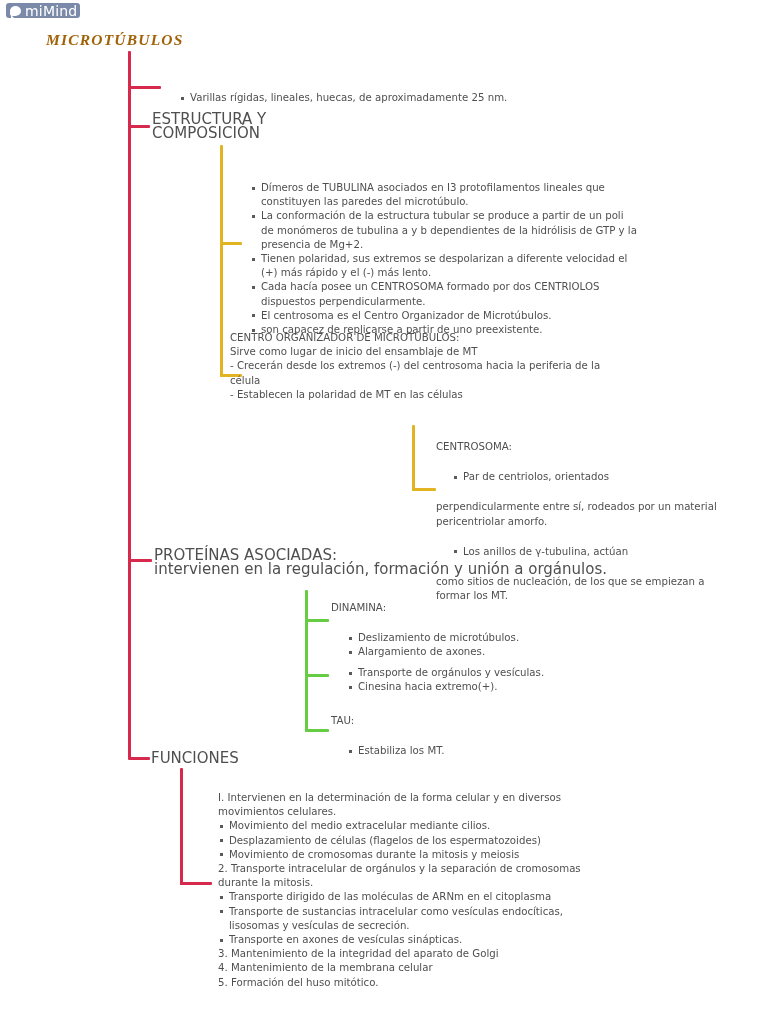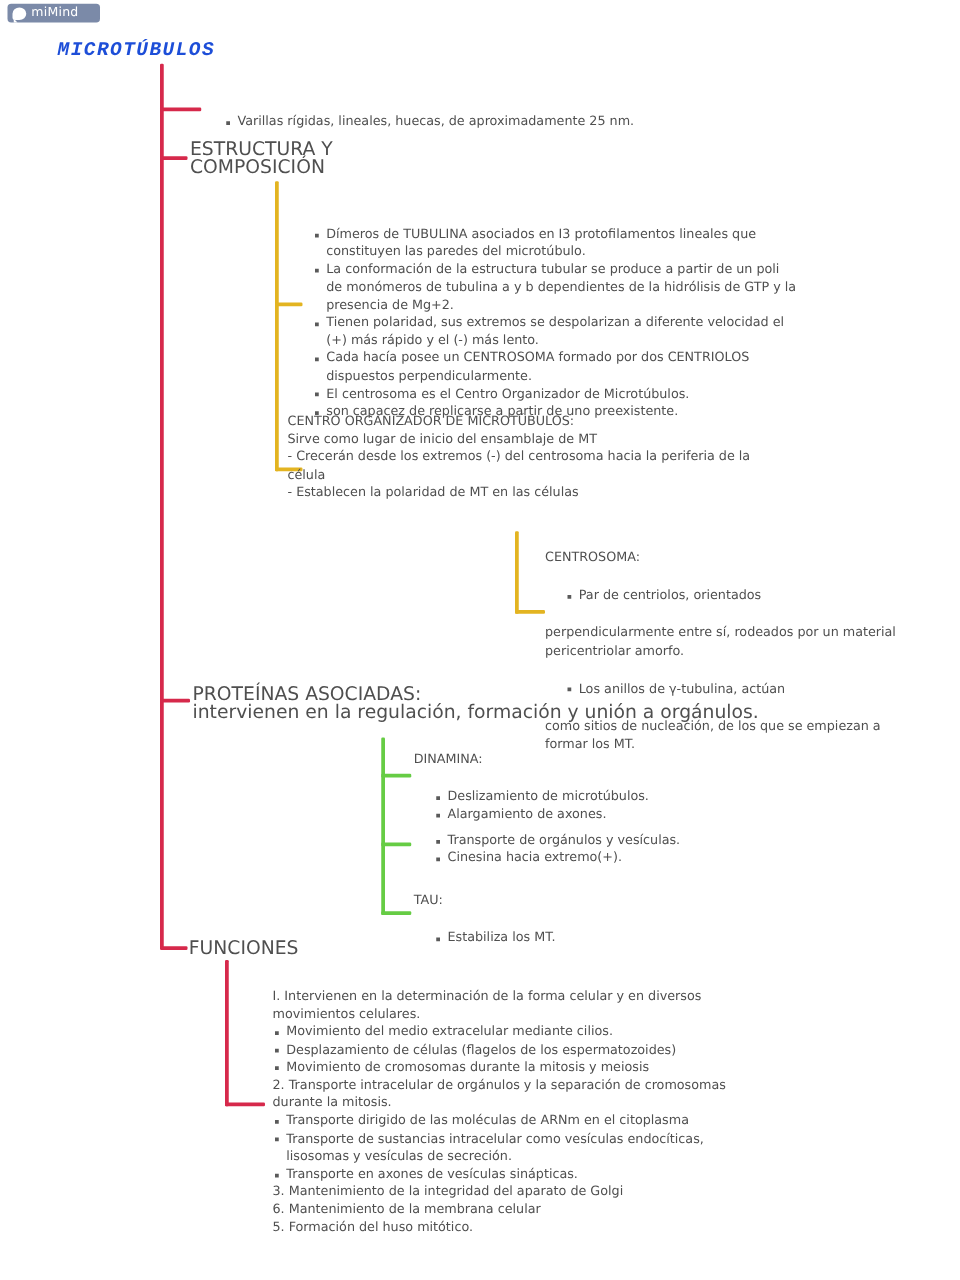--- a/index.html
+++ b/index.html
@@ -44,38 +44,38 @@
     left: 1px;
     bottom: -2px;
     width: 0;
     height: 0;
     border-left: 3px solid #ffffff;
     border-top: 3px solid transparent;
     border-bottom: 0;
   }
   .logo-text {
     color: #ffffff;
-    font-size: 10px;
+    font-size: 14px;
     font-family: "DejaVu Sans", sans-serif;
     margin-left: 4px;
     letter-spacing: .2px;
     line-height: 1;
   }
 
   
   .root-title {
     position: absolute;
     left: 46px;
     top: 31px;
-    font-family: Liberation Mono, monospace;
+    font-family: Liberation Serif, serif;
     font-style: italic;
     font-weight: bold;
     font-size: 15.5px;
     letter-spacing: 1.2px;
-    color: #1d4ed8;
+    color: #a16207;
     white-space: nowrap;
   }
 
   
   .vline {
     position: absolute;
     width: 3px;
     border-radius: 1px;
   }
   .hline {
@@ -269,16 +269,16 @@
     <li class="ind">Movimiento del medio extracelular mediante cilios.</li>
     <li class="ind">Desplazamiento de células (flagelos de los espermatozoides)</li>
     <li class="ind">Movimiento de cromosomas durante la mitosis y meiosis</li>
     <li>2. Transporte intracelular de orgánulos y la separación de cromosomas
     durante la mitosis.</li>
     <li class="ind">Transporte dirigido de las moléculas de ARNm en el citoplasma</li>
     <li class="ind">Transporte de sustancias intracelular como vesículas endocíticas,
 lisosomas y vesículas de secreción.</li>
     <li class="ind">Transporte en axones de vesículas sinápticas.</li>
     <li>3. Mantenimiento de la integridad del aparato de Golgi</li>
-    <li>6. Mantenimiento de la membrana celular</li>
+    <li>4. Mantenimiento de la membrana celular</li>
     <li>5. Formación del huso mitótico.</li>
   </ul>
 </div>
 
 </body></html>

